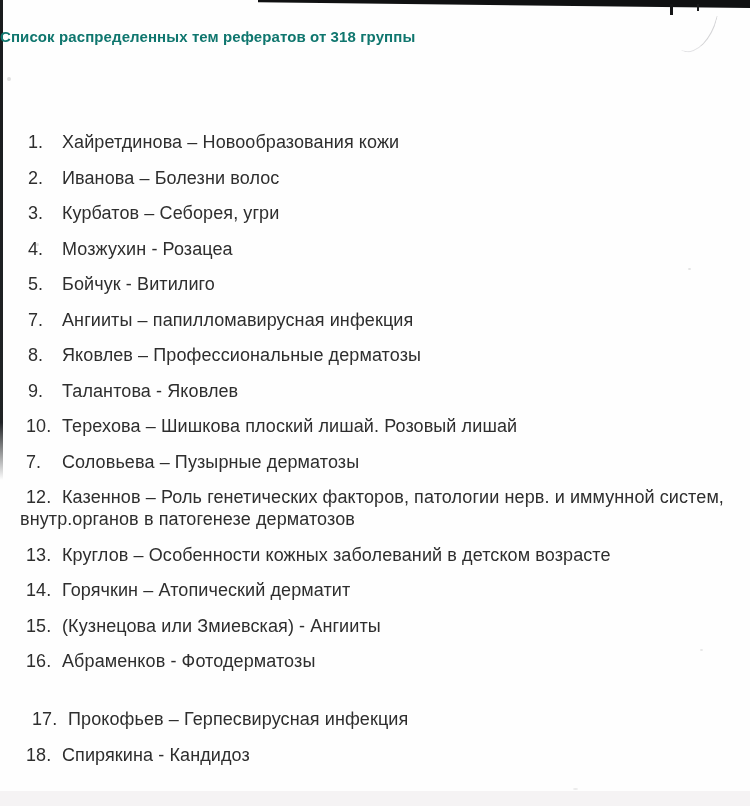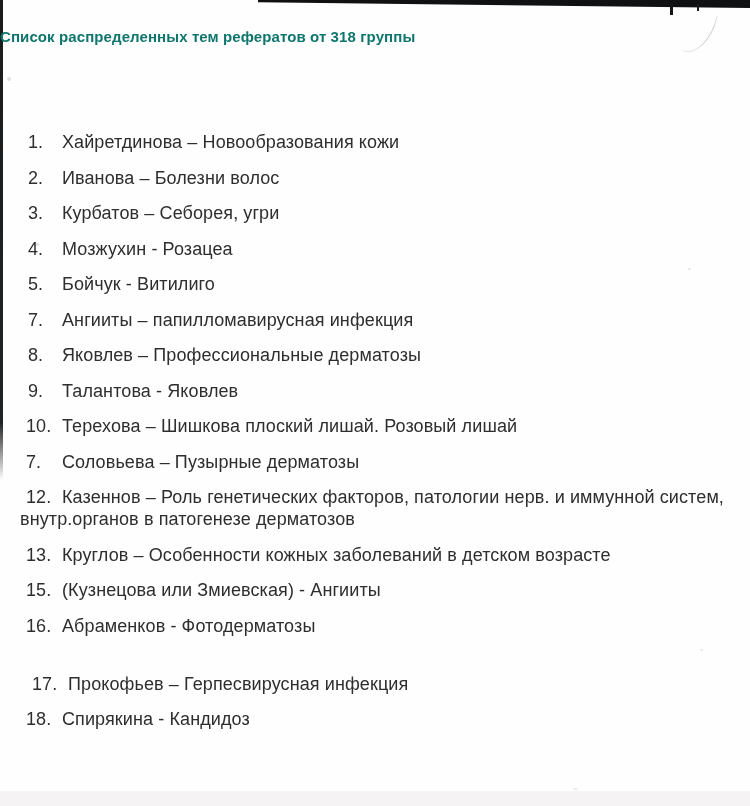--- a/index.html
+++ b/index.html
@@ -143,18 +143,19 @@
     <div class="row"><span class="num">3.</span><span class="txt">Курбатов – Себорея, угри</span></div>
     <div class="row"><span class="num">4.</span><span class="txt">Мозжухин - Розацеа</span></div>
     <div class="row"><span class="num">5.</span><span class="txt">Бойчук - Витилиго</span></div>
     <div class="row"><span class="num">7.</span><span class="txt">Ангииты – папилломавирусная инфекция</span></div>
     <div class="row"><span class="num">8.</span><span class="txt">Яковлев – Профессиональные дерматозы</span></div>
     <div class="row"><span class="num">9.</span><span class="txt">Талантова - Яковлев</span></div>
     <div class="row wide"><span class="num">10.</span><span class="txt">Терехова – Шишкова плоский лишай. Розовый лишай</span></div>
     <div class="row wide"><span class="num">7.</span><span class="txt">Соловьева – Пузырные дерматозы</span></div>
     <div class="row wide"><span class="num">12.</span><span class="txt">Казеннов – Роль генетических факторов, патологии нерв. и иммунной систем, внутр.органов в патогенезе дерматозов</span></div>
     <div class="row wide"><span class="num">13.</span><span class="txt">Круглов – Особенности кожных заболеваний в детском возрасте</span></div>
+    <div class="row wide"><span class="num">14.</span><span class="txt">Горячкин – Атопический дерматит</span></div>
     <div class="row wide"><span class="num">15.</span><span class="txt">(Кузнецова или Змиевская) - Ангииты</span></div>
     <div class="row wide"><span class="num">16.</span><span class="txt">Абраменков - Фотодерматозы</span></div>
     <div class="row wide shift"><span class="num">17.</span><span class="txt">Прокофьев – Герпесвирусная инфекция</span></div>
     <div class="row wide"><span class="num">18.</span><span class="txt">Спирякина - Кандидоз</span></div>
   </div>
 </div>
 
 </body></html>

